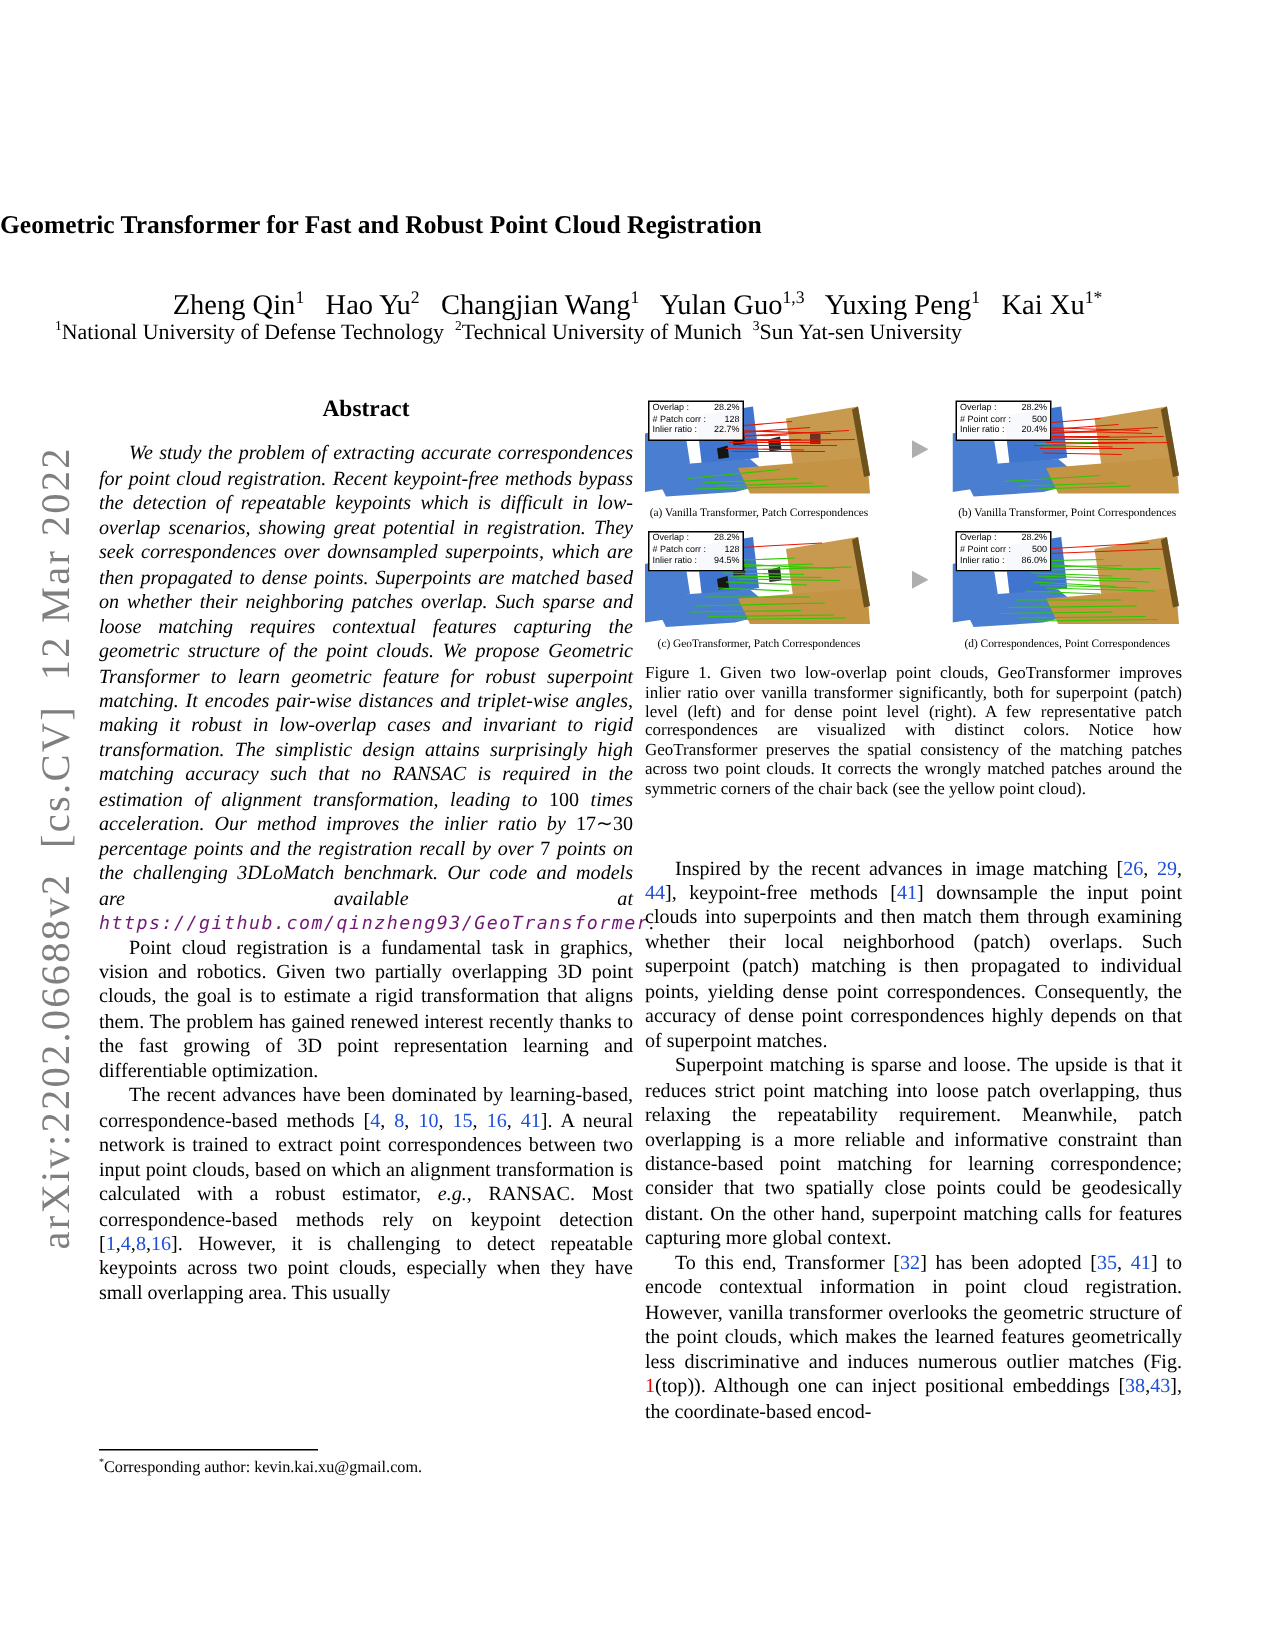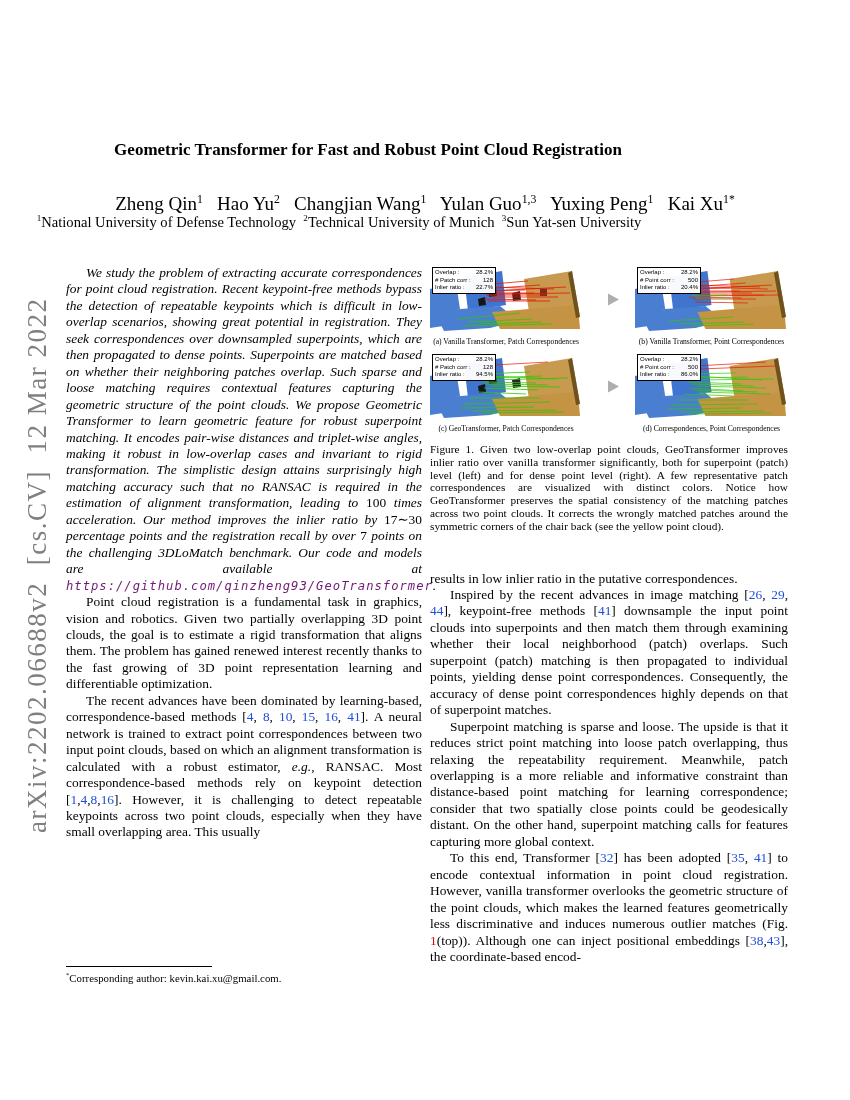--- a/index.html
+++ b/index.html
@@ -7,21 +7,21 @@
     width:850px;height:1100px;position:relative;background:#ffffff;color:#000;
     font-family:"Liberation Serif", serif;overflow:hidden;
   }
   
   #arxiv-banner{
     position:absolute;left:22px;top:833px;
     transform:rotate(-90deg);transform-origin:0 0;
     font-size:27px;color:#7f7f7f;white-space:pre;letter-spacing:1.5px;
   }
   
-  #paper-title{position:absolute;top:140px;left:0;width:736px;text-align:center;
+  #paper-title{position:absolute;top:140px;left:0;width:736px;text-align:left;
     font-size:17px;font-weight:bold;}
   #authors-line{position:absolute;top:193px;left:0;width:850px;text-align:center;
     font-size:19px;white-space:pre;}
   #affiliations-line{position:absolute;top:214px;left:0;width:678px;text-align:center;
     font-size:14.6px;white-space:pre;}
   sup{font-size:62%;line-height:0;}
   
   .col{position:absolute;font-size:13.4px;line-height:16.45px;text-align:justify;}
   #left-col{left:66px;top:265px;width:356px;}
   #right-col{left:430px;top:265px;width:358px;}
@@ -54,20 +54,21 @@
 </head>
 <body>
 
 <div id="arxiv-banner">arXiv:2202.06688v2  [cs.CV]  12 Mar 2022</div>
 
 <div id="paper-title">Geometric Transformer for Fast and Robust Point Cloud Registration</div>
 <div id="authors-line">Zheng Qin<sup>1</sup>   Hao Yu<sup>2</sup>   Changjian Wang<sup>1</sup>   Yulan Guo<sup>1,3</sup>   Yuxing Peng<sup>1</sup>   Kai Xu<sup>1*</sup></div>
 <div id="affiliations-line"><sup>1</sup>National University of Defense Technology  <sup>2</sup>Technical University of Munich  <sup>3</sup>Sun Yat-sen University</div>
 
 <div id="left-col" class="col">
+  <div class="abstract-heading">Abstract</div>
   <p class="para abstract-body">We study the problem of extracting accurate correspondences for point cloud registration. Recent keypoint-free methods bypass the detection of repeatable keypoints which is difficult in low-overlap scenarios, showing great potential in registration. They seek correspondences over downsampled superpoints, which are then propagated to dense points. Superpoints are matched based on whether their neighboring patches overlap. Such sparse and loose matching requires contextual features capturing the geometric structure of the point clouds. We propose Geometric Transformer to learn geometric feature for robust superpoint matching. It encodes pair-wise distances and triplet-wise angles, making it robust in low-overlap cases and invariant to rigid transformation. The simplistic design attains surprisingly high matching accuracy such that no RANSAC is required in the estimation of alignment transformation, leading to <span class="rm">100</span> times acceleration. Our method improves the inlier ratio by <span class="rm">17∼30</span> percentage points and the registration recall by over <span class="rm">7</span> points on the challenging 3DLoMatch benchmark. Our code and models are available at <span class="url">https://github.com/qinzheng93/GeoTransformer</span>.</p>
   <p class="para">Point cloud registration is a fundamental task in graphics, vision and robotics. Given two partially overlapping 3D point clouds, the goal is to estimate a rigid transformation that aligns them. The problem has gained renewed interest recently thanks to the fast growing of 3D point representation learning and differentiable optimization.</p>
   <p class="para">The recent advances have been dominated by learning-based, correspondence-based methods [<span class="cite">4</span>, <span class="cite">8</span>, <span class="cite">10</span>, <span class="cite">15</span>, <span class="cite">16</span>, <span class="cite">41</span>]. A neural network is trained to extract point correspondences between two input point clouds, based on which an alignment transformation is calculated with a robust estimator, <i>e.g.</i>, RANSAC. Most correspondence-based methods rely on keypoint detection [<span class="cite">1</span>,<span class="cite">4</span>,<span class="cite">8</span>,<span class="cite">16</span>]. However, it is challenging to detect repeatable keypoints across two point clouds, especially when they have small overlapping area. This usually</p>
 </div>
 
 <div id="footnote">
   <div class="footnote-rule"></div>
   <div><sup>*</sup>Corresponding author: kevin.kai.xu@gmail.com.</div>
 </div>
 
@@ -284,18 +285,17 @@
             </div>
         </div>
         <div class="panel-caption">(d) Correspondences, Point Correspondences</div>
       </div>
     </div>
 
     <div id="fig-caption">Figure 1. Given two low-overlap point clouds, GeoTransformer improves inlier ratio over vanilla transformer significantly, both for superpoint (patch) level (left) and for dense point level (right). A few representative patch correspondences are visualized with distinct colors. Notice how GeoTransformer preserves the spatial consistency of the matching patches across two point clouds. It corrects the wrongly matched patches around the symmetric corners of the chair back (see the yellow point cloud).</div>
   </div>
 
   <div id="right-body">
-    <p class="para noindent">results in low inlier ratio in the putative correspondences.</p>
     <p class="para">Inspired by the recent advances in image matching [<span class="cite">26</span>, <span class="cite">29</span>, <span class="cite">44</span>], keypoint-free methods [<span class="cite">41</span>] downsample the input point clouds into superpoints and then match them through examining whether their local neighborhood (patch) overlaps. Such superpoint (patch) matching is then propagated to individual points, yielding dense point correspondences. Consequently, the accuracy of dense point correspondences highly depends on that of superpoint matches.</p>
     <p class="para">Superpoint matching is sparse and loose. The upside is that it reduces strict point matching into loose patch overlapping, thus relaxing the repeatability requirement. Meanwhile, patch overlapping is a more reliable and informative constraint than distance-based point matching for learning correspondence; consider that two spatially close points could be geodesically distant. On the other hand, superpoint matching calls for features capturing more global context.</p>
     <p class="para">To this end, Transformer [<span class="cite">32</span>] has been adopted [<span class="cite">35</span>, <span class="cite">41</span>] to encode contextual information in point cloud registration. However, vanilla transformer overlooks the geometric structure of the point clouds, which makes the learned features geometrically less discriminative and induces numerous outlier matches (Fig. <span class="figref">1</span>(top)). Although one can inject positional embeddings [<span class="cite">38</span>,<span class="cite">43</span>], the coordinate-based encod-</p>
   </div>
 </div>
 
 </body></html>

